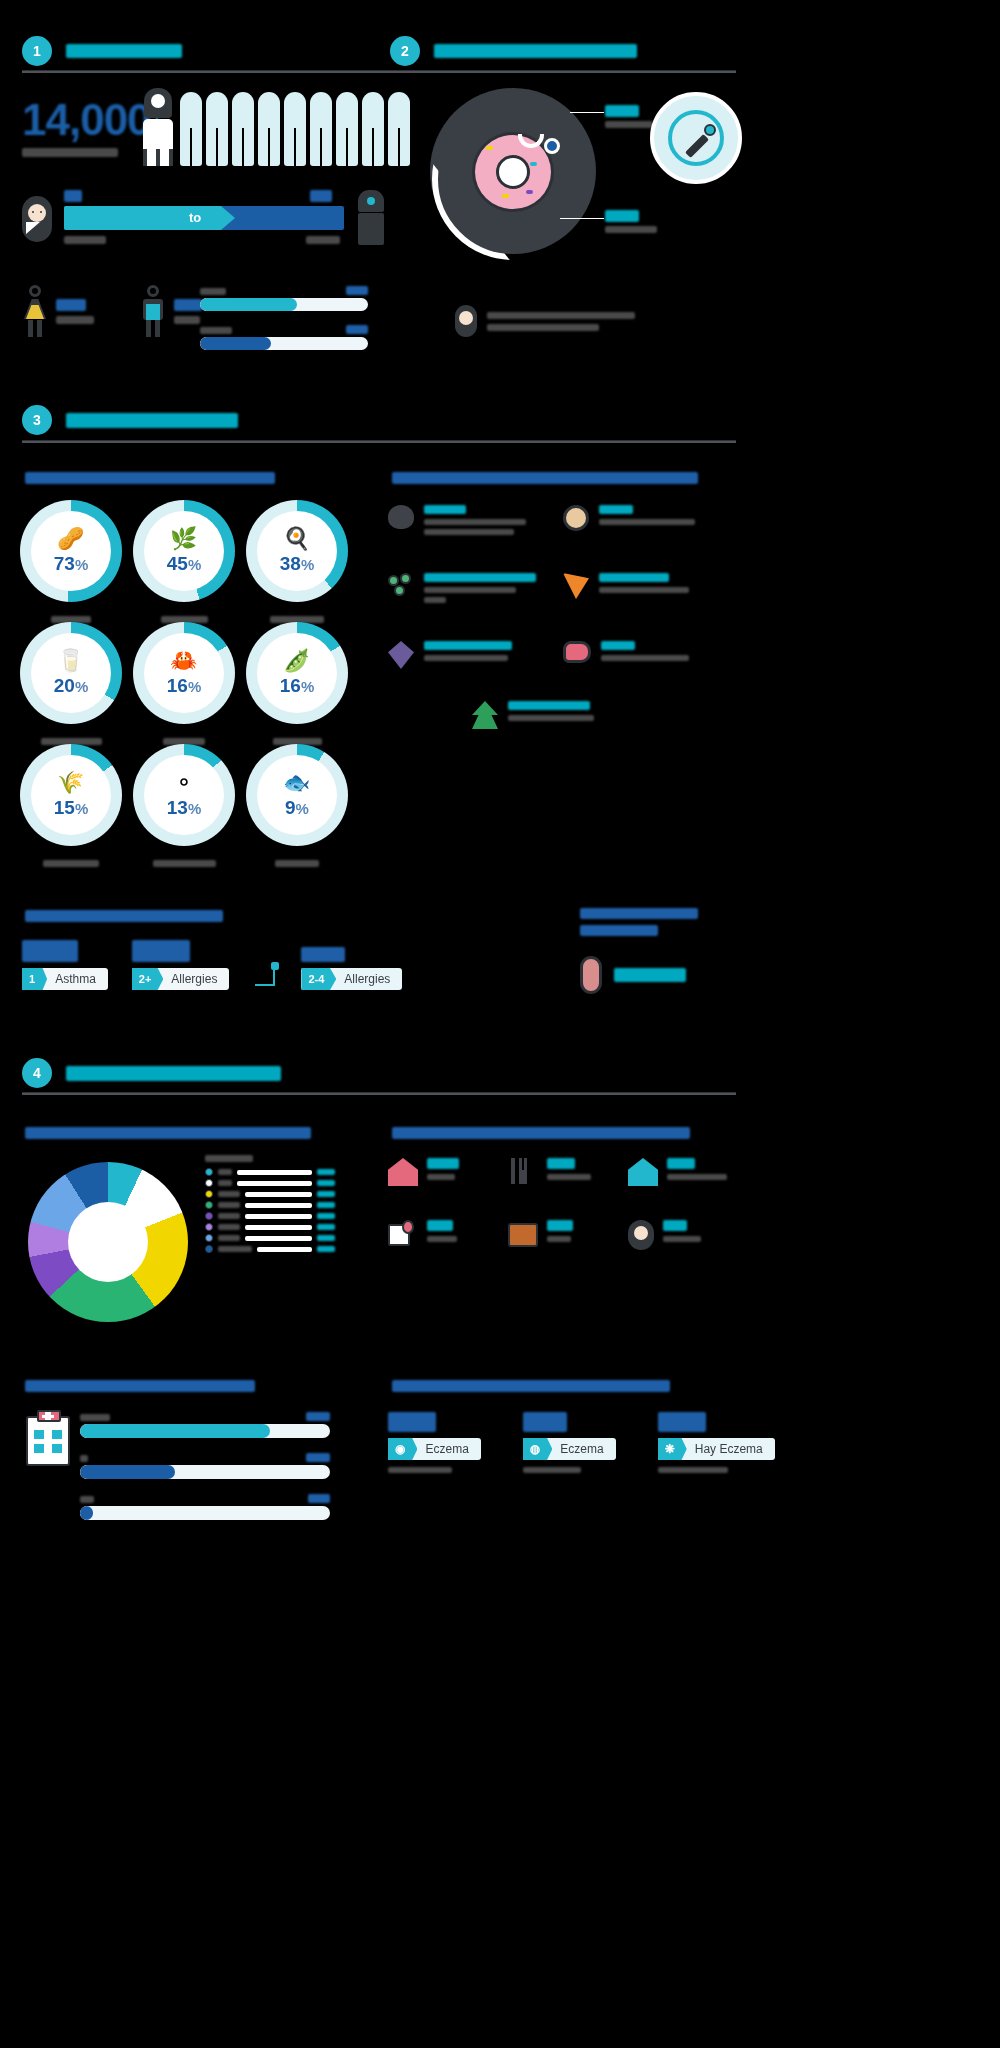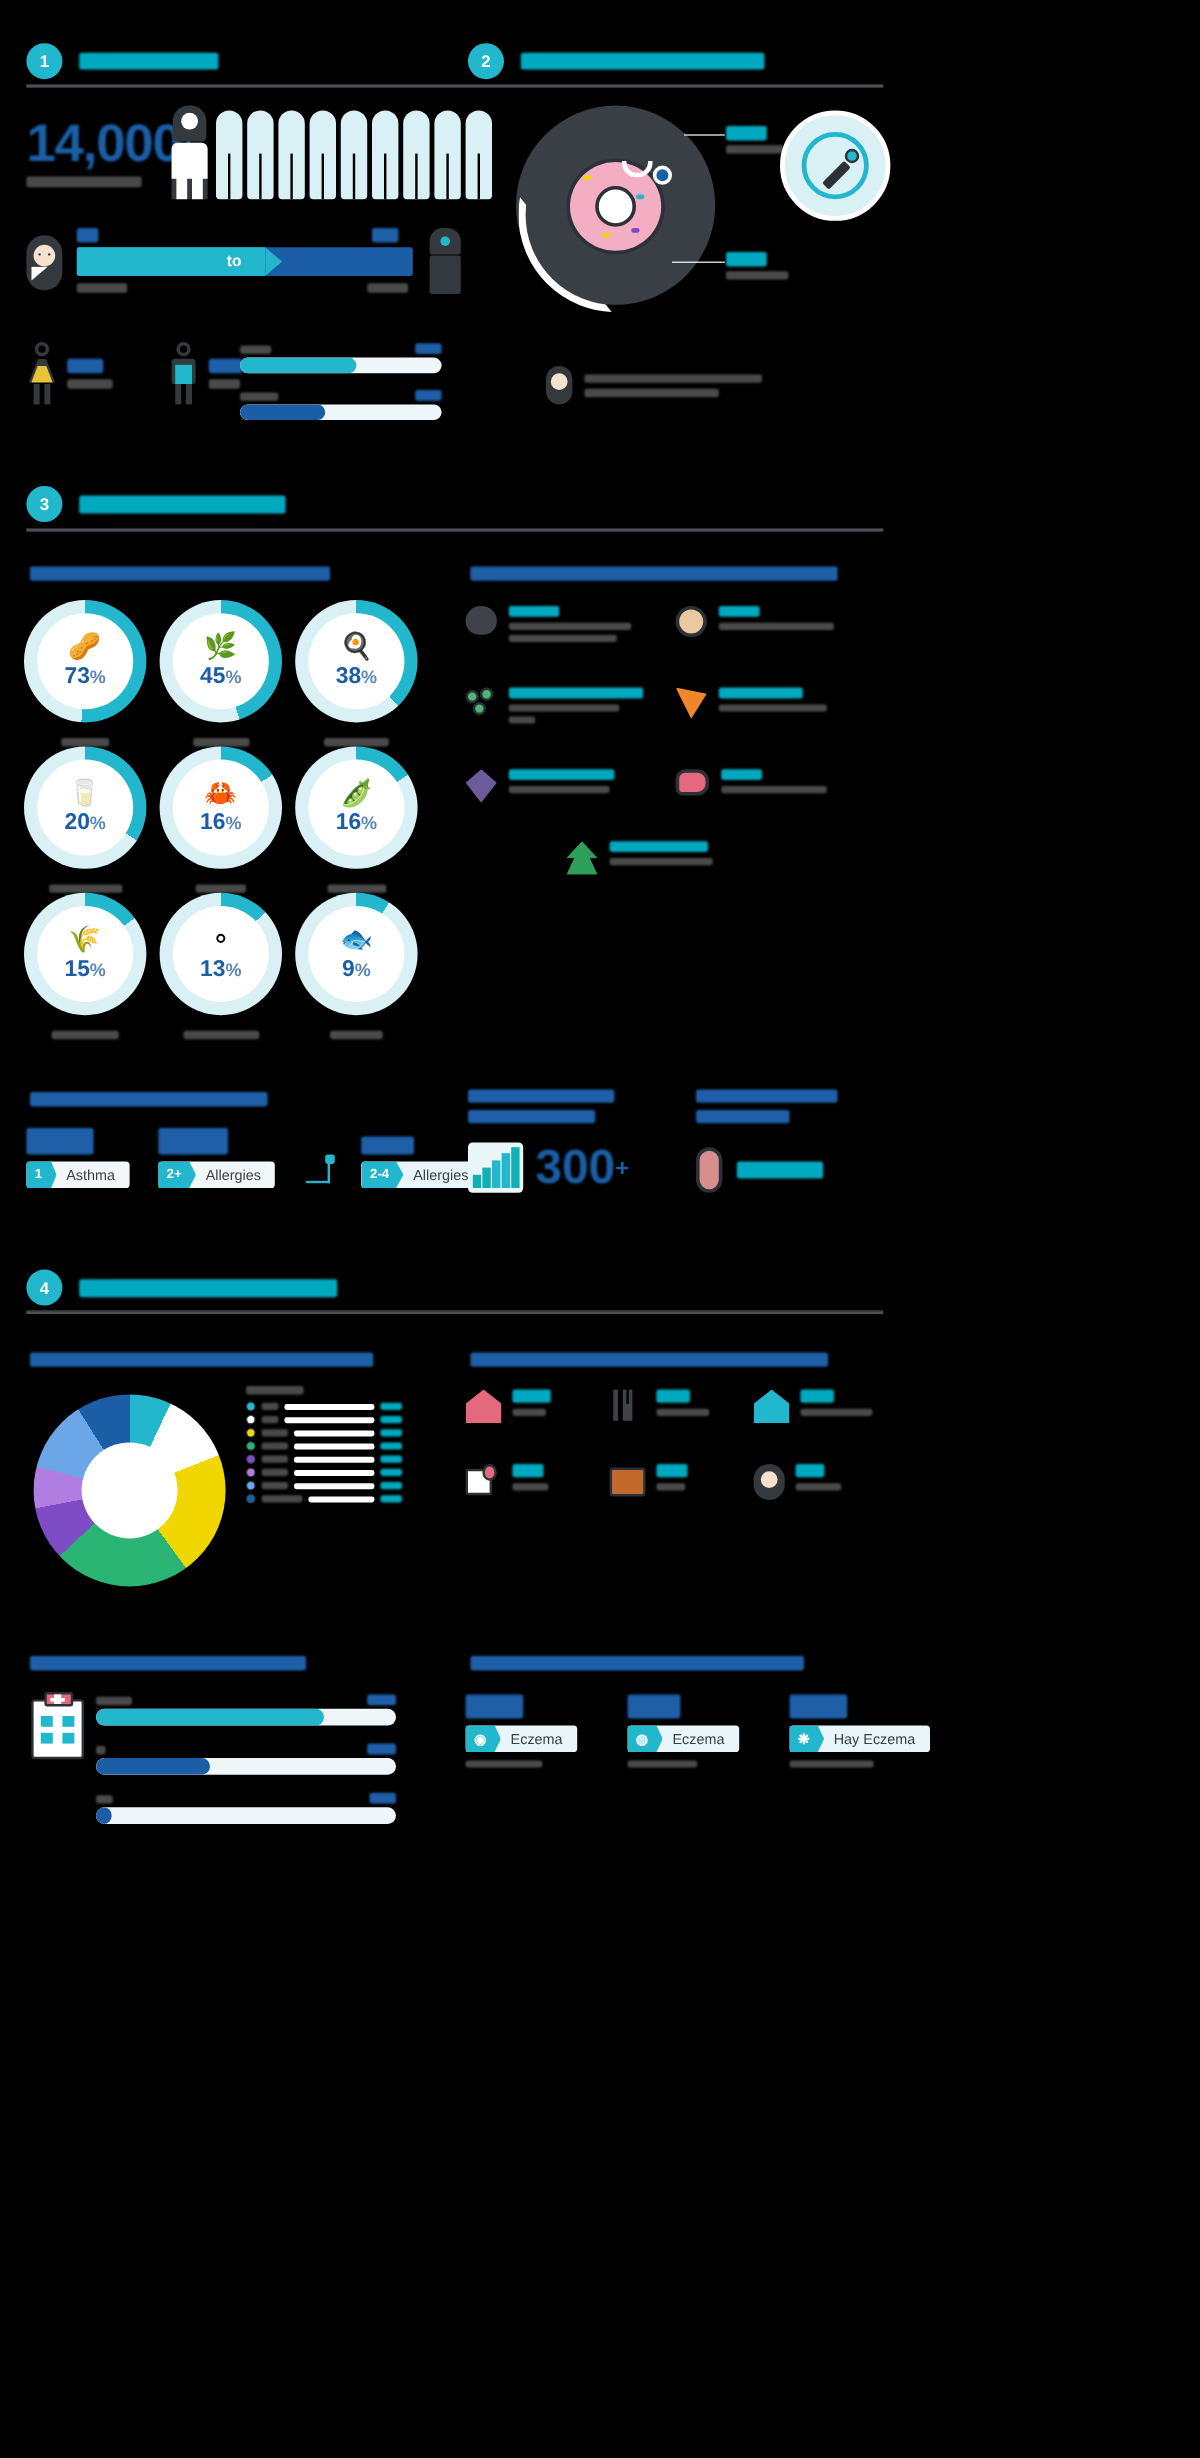--- a/index.html
+++ b/index.html
@@ -415,37 +415,20 @@
     </div>
     <div style="margin-left:-10px;">
       <span class="blur blur-blue" style="width:44px;height:15px;display:block;margin-bottom:6px;"></span>
       <div class="chip" style="background:#e9f6f9;justify-content:space-between;">
         <span class="chip-badge">2-4</span>
         <span class="chip-text">Allergies</span>
       </div>
     </div>
   </div>
 
-  <div style="position:absolute;left:390px;top:908px;">
-    <span class="blur blur-blue" style="width:122px;height:11px;display:block;"></span>
-    <span class="blur blur-blue" style="width:106px;height:11px;display:block;margin-top:6px;"></span>
-    <div style="display:flex;align-items:center;gap:10px;margin-top:16px;">
-      <div style="width:46px;height:42px;background:#e9f7f9;border-radius:4px;position:relative;overflow:hidden;">
-        <div style="position:absolute;left:4px;bottom:4px;width:7px;height:11px;background:#11b0b5;"></div>
-        <div style="position:absolute;left:12px;bottom:4px;width:7px;height:17px;background:#11b0b5;"></div>
-        <div style="position:absolute;left:20px;bottom:4px;width:7px;height:23px;background:#23b7cd;"></div>
-        <div style="position:absolute;left:28px;bottom:4px;width:7px;height:29px;background:#23b7cd;"></div>
-        <div style="position:absolute;left:36px;bottom:4px;width:7px;height:34px;background:#11b0b5;"></div>
-      </div>
-      <div style="display:flex;align-items:flex-end;">
-        <span style="color:#1b5ea6;font-size:40px;font-weight:bold;line-height:0.9;filter:blur(0.8px);">300</span>
-        <span style="color:#1b5ea6;font-size:20px;font-weight:bold;padding-bottom:5px;">+</span>
-      </div>
-    </div>
-  </div>
 
   <div style="position:absolute;left:580px;top:908px;">
     <span class="blur blur-blue" style="width:118px;height:11px;display:block;"></span>
     <span class="blur blur-blue" style="width:78px;height:11px;display:block;margin-top:6px;"></span>
     <div style="display:flex;align-items:center;gap:12px;margin-top:20px;">
       <div style="width:22px;height:38px;background:#d98e8e;border:3px solid #2b3137;border-radius:11px 11px 11px 11px;"></div>
       <span class="blur blur-teal" style="width:72px;height:14px;"></span>
     </div>
   </div>
 

